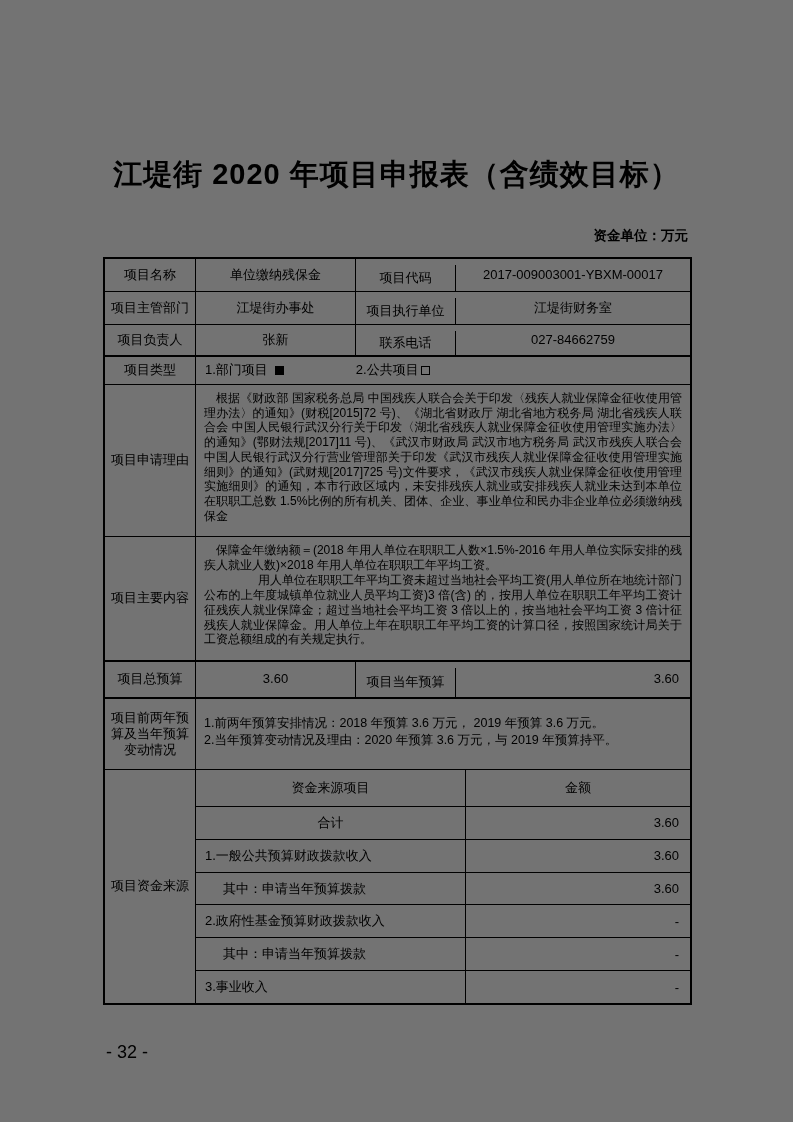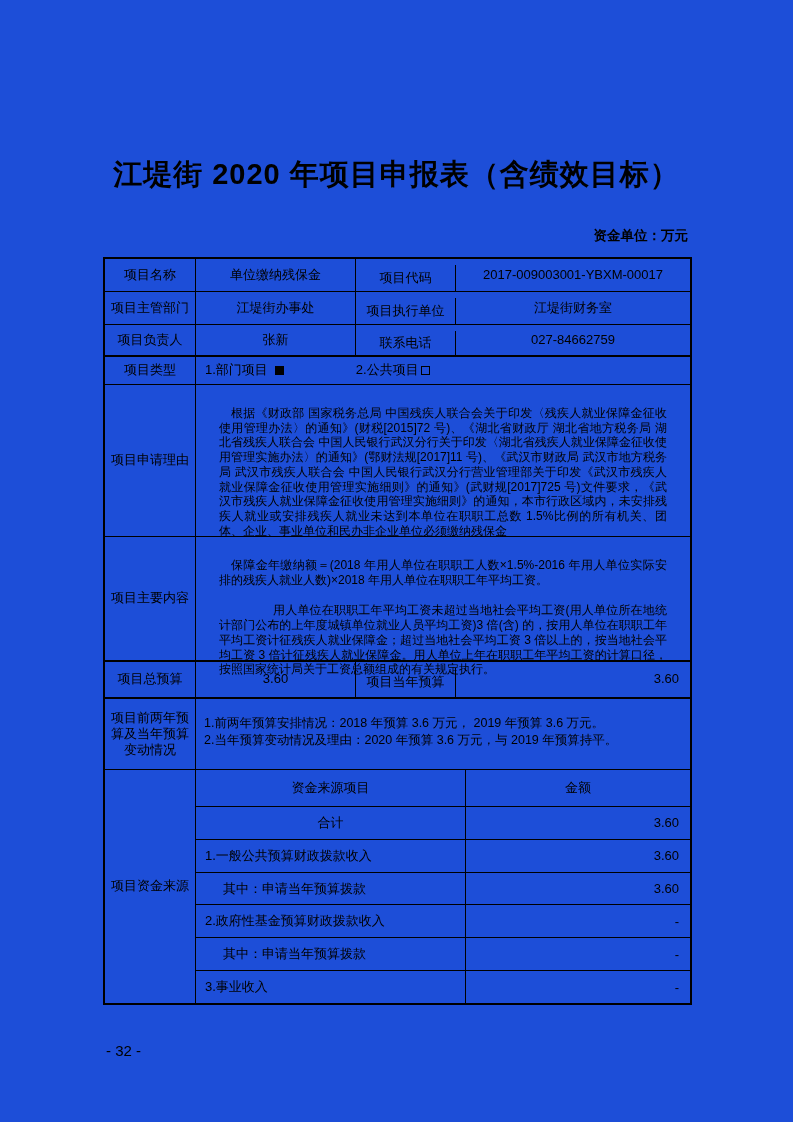--- a/index.html
+++ b/index.html
@@ -1,32 +1,32 @@
 <!DOCTYPE html>
 <html><head>
 <meta charset="utf-8">
 <style>
   html,body { margin:0; padding:0; background:#ffffff; }
   body {
     width:793px; height:1122px; position:relative;
     font-family:"Liberation Sans", sans-serif; color:#000;
   }
-  .page { position:absolute; inset:0; background:#1d4ed8; overflow:hidden; }
+  .page { position:absolute; inset:0; background:#737373; overflow:hidden; }
 
   .doc-title {
     position:absolute; top:155px; left:0; width:793px;
     text-align:center; font-size:29px; font-weight:bold; letter-spacing:1px;
     white-space:nowrap;
   }
   .unit-note {
     position:absolute; top:227px; left:103px; width:585px;
     text-align:right; font-size:13.5px; font-weight:bold;
   }
   .page-number {
-    position:absolute; top:1042px; left:106px; font-size:15px;
+    position:absolute; top:1042px; left:106px; font-size:18px;
   }
 
   
   .form-table {
     position:absolute; top:257px; left:103px; width:589px;
     border:2px solid #000; box-sizing:border-box;
     display:flex; flex-direction:column;
   }
   .row { display:flex; border-bottom:1px solid #000; box-sizing:border-box; }
   .row.thick { border-bottom-width:2px; }
@@ -52,21 +52,21 @@
   .type-cell { justify-content:flex-start; padding-left:9px; }
   .type-opt { display:flex; align-items:center; font-size:13px; }
   .sq-filled { width:9px; height:9px; background:#000; display:inline-block; margin-left:7px; }
   .sq-empty  { width:9px; height:9px; border:1px solid #000; box-sizing:border-box; display:inline-block; margin-left:2px; }
   .opt-gap { margin-left:72px; }
 
   .para-cell {
     display:block; text-align:justify; font-size:12px; line-height:14.7px;
     padding:5px 7px 0 7px;
   }
-  .para-cell p { margin:16px; }
+  .para-cell p { margin:1px; }
   .indent1 { text-indent:1em; }
   .indent4 { text-indent:4.5em; }
 
   .hist-cell {
     display:block; font-size:12.5px; line-height:16.5px;
     padding:16px 4px 0 8px; text-align:left;
   }
   .hist-label { font-size:13px; padding:0 3px; }
 
   

